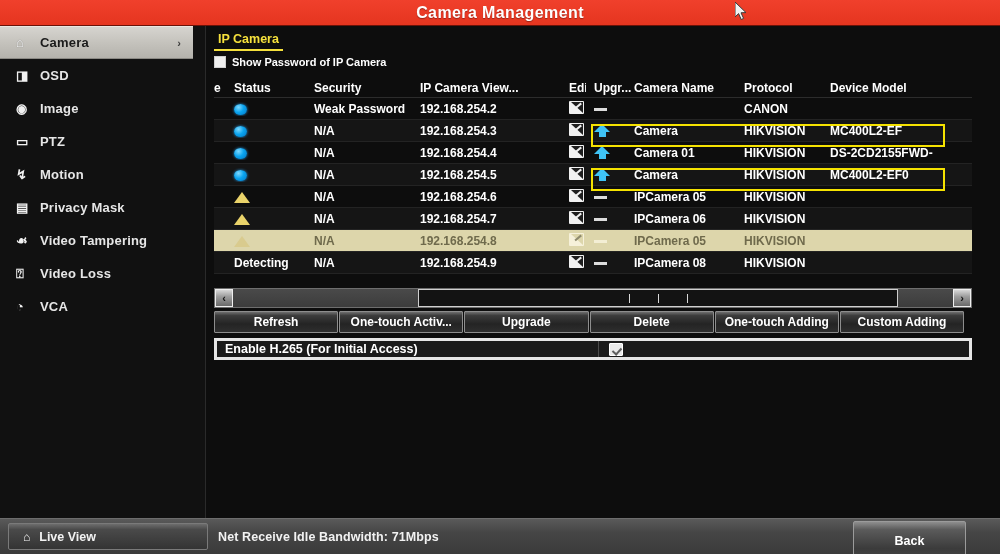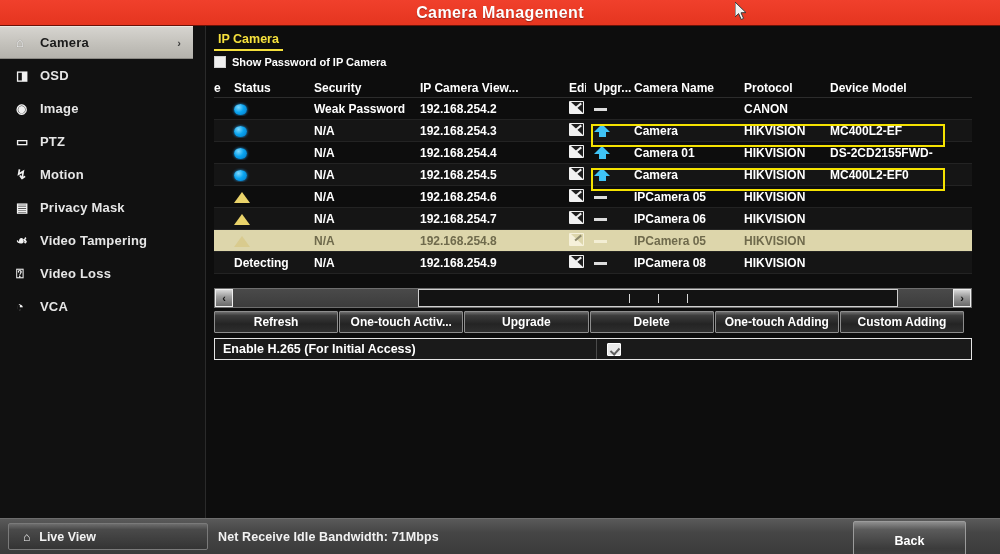--- a/index.html
+++ b/index.html
@@ -264,21 +264,21 @@
     color: #ffffff; font-size: 12px; font-weight: bold;
     display: flex; align-items: center; justify-content: center;
     white-space: nowrap; overflow: hidden;
   }
   .act-btn:last-child { margin-right: 8px; }
 
   
   .h265 {
     position: absolute; left: 8px; top: 312px; width: 758px; height: 22px;
     background: #1a1a1a;
-    border: 1px solid #e5e5e5;
+    border: 3px solid #e5e5e5;
     display: flex; align-items: center;
   }
   .h265 .lbl {
     width: 382px; flex: 0 0 382px;
     padding-left: 8px;
     color: #ffffff; font-size: 12.5px; font-weight: bold;
     border-right: 1px solid #4a4a4a; height: 100%;
     display: flex; align-items: center;
   }
   .h265 .cbox {

